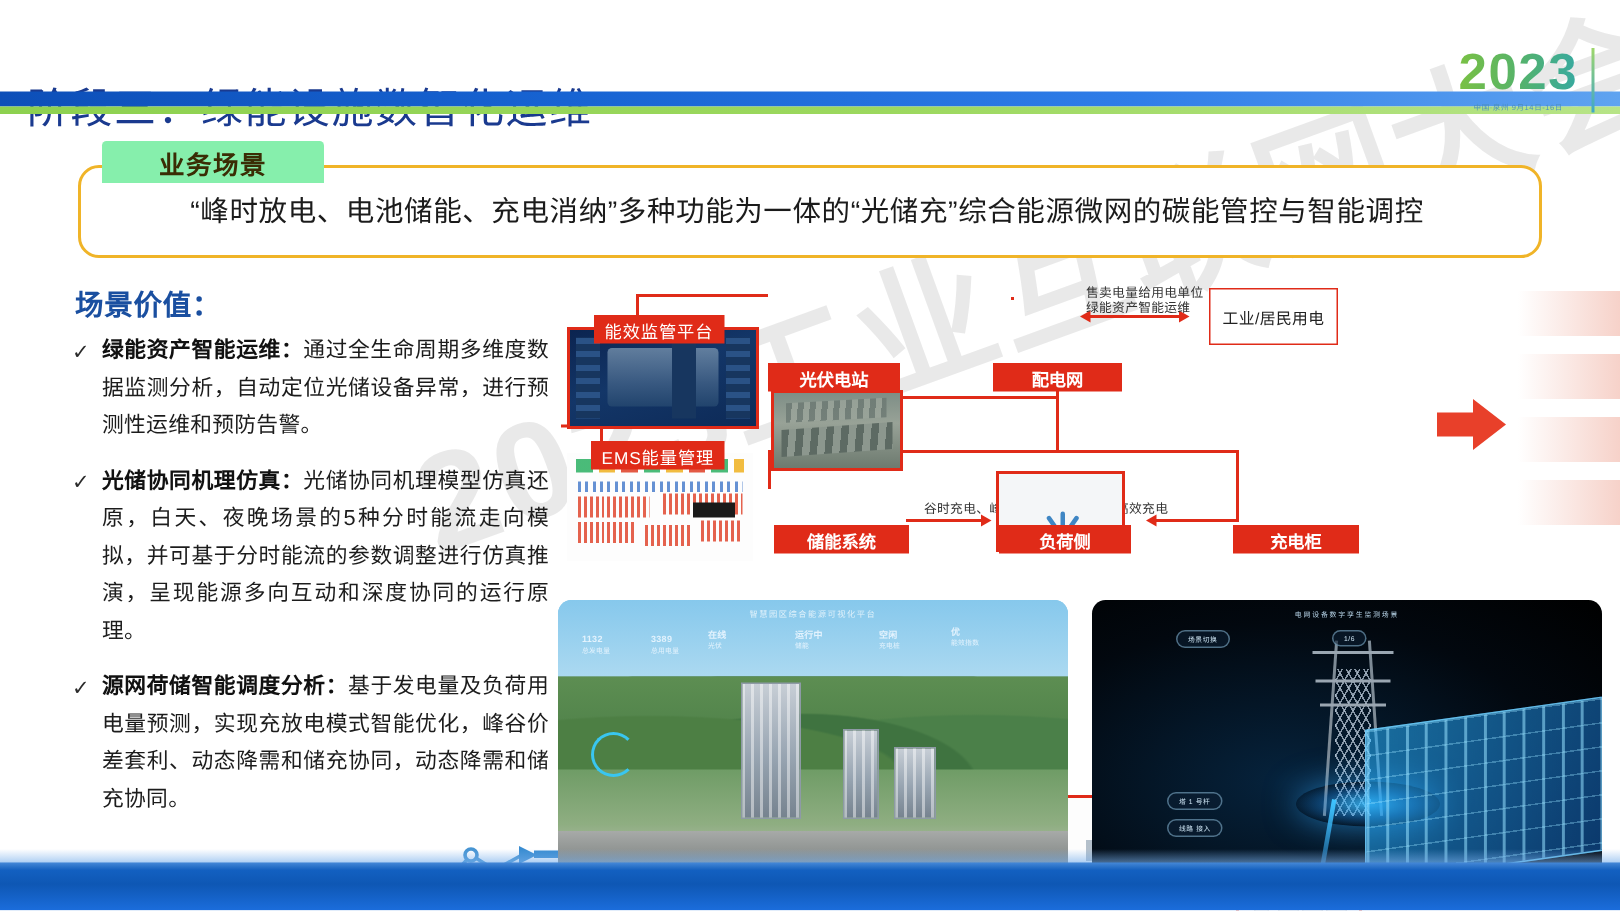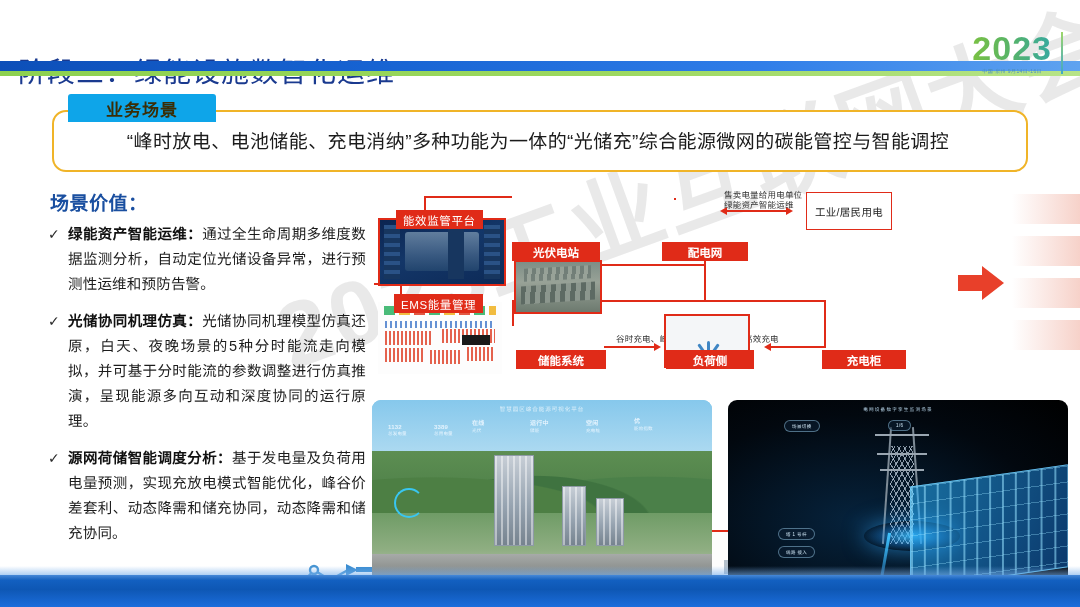--- a/index.html
+++ b/index.html
@@ -63,21 +63,21 @@
     pointer-events:none;letter-spacing:3px;
   }
 
   
   .scene-box{
     position:absolute;left:52px;top:110px;width:972px;height:58px;
     border:2px solid #f0b428;border-radius:14px;background:#fff;
   }
   .scene-tab{
     position:absolute;left:68px;top:94px;width:148px;height:28px;
-    background:#0ea5e9;border-radius:3px 3px 0 0;
+    background:#86efac;border-radius:3px 3px 0 0;
     display:flex;align-items:center;justify-content:center;
     font-size:17px;font-weight:bold;color:#3a2d05;letter-spacing:1px;
   }
   .scene-text{
     position:absolute;left:52px;top:110px;width:972px;height:58px;
     display:flex;align-items:center;justify-content:center;
     font-size:19px;color:#1b1b1b;letter-spacing:.4px;white-space:nowrap;
   }
 
   

